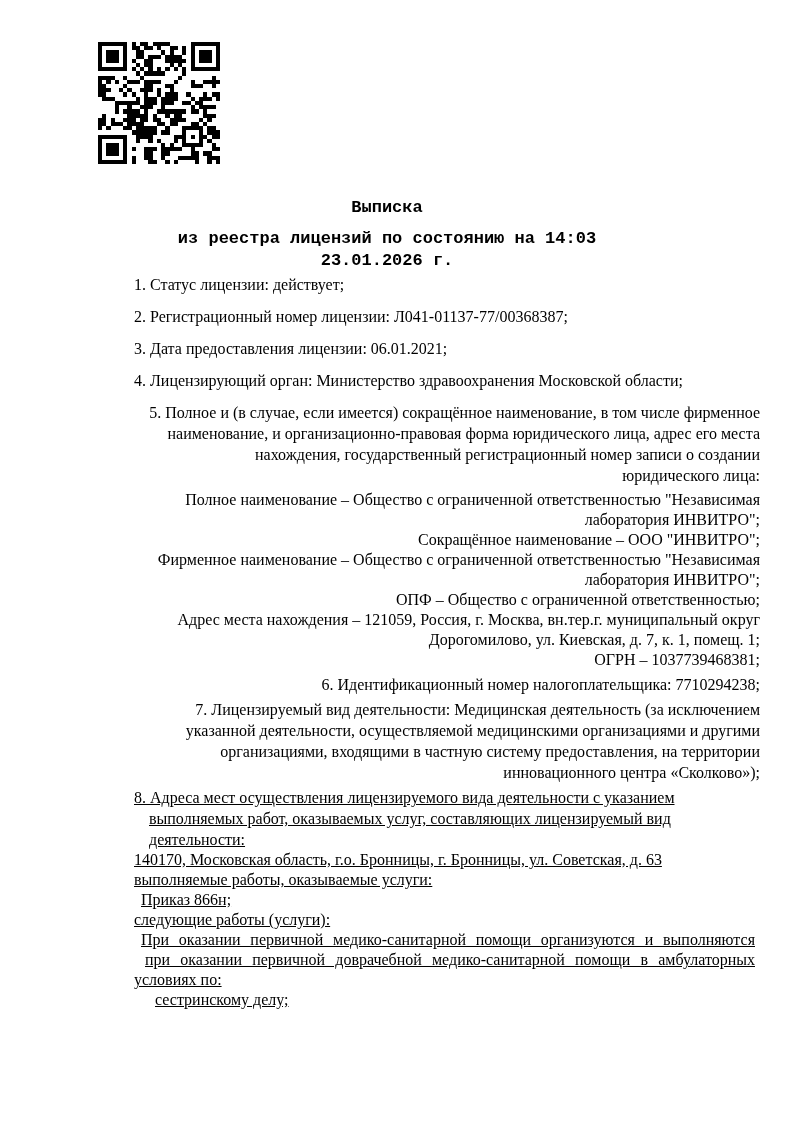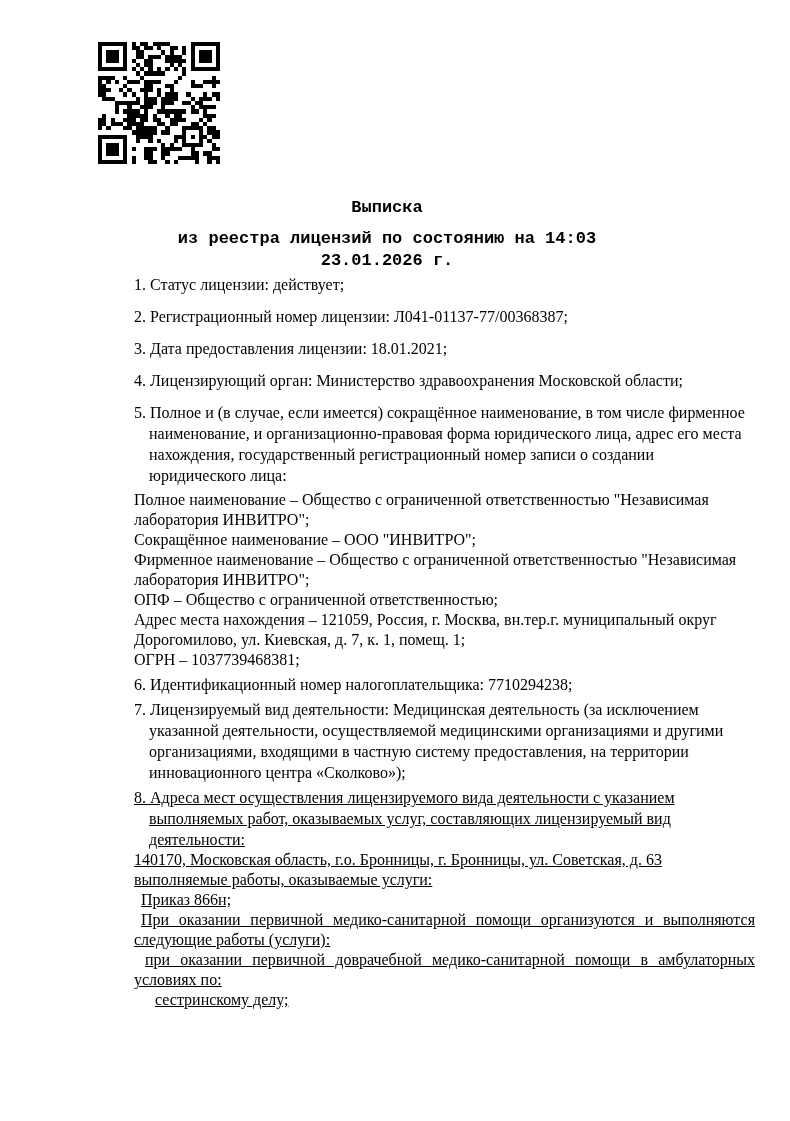--- a/index.html
+++ b/index.html
@@ -18,21 +18,21 @@
     position:absolute;left:134px;top:197px;width:506px;
     text-align:center;font-weight:bold;font-size:17px;line-height:22px;font-family:Liberation Mono, monospace;
   }
   .title-sub{margin-top:9px;}
 
   .content{
     position:absolute;left:134px;top:274px;width:626px;
     font-size:16px;
   }
   .sec{margin:0 0 11px 0;}
-  .sec.tight{margin-bottom:4px;}
+  .sec.tight{margin-bottom:4px;text-align:right;}
   .sec.flush{margin-bottom:0;text-decoration:underline;}
   .line{line-height:21px;white-space:nowrap;}
   .plain .line{line-height:20px;}
   .cont{padding-left:15px;}
   .ind7{padding-left:7px;}
   .ind11{padding-left:11px;}
   .ind21{padding-left:21px;}
   .just{white-space:normal;text-align:justify;text-align-last:justify;padding-right:5px;}
 </style>
 </head>
@@ -468,21 +468,21 @@
 
     <div class="sec">
       <div class="line">1. Статус лицензии: действует;</div>
     </div>
 
     <div class="sec">
       <div class="line">2. Регистрационный номер лицензии: Л041-01137-77/00368387;</div>
     </div>
 
     <div class="sec">
-      <div class="line">3. Дата предоставления лицензии: 18.01.2021;</div>
+      <div class="line">3. Дата предоставления лицензии: 06.01.2021;</div>
     </div>
 
     <div class="sec">
       <div class="line">4. Лицензирующий орган: Министерство здравоохранения Московской области;</div>
     </div>
 
     <div class="sec tight">
       <div class="line">5. Полное и (в случае, если имеется) сокращённое наименование, в том числе фирменное</div>
       <div class="line cont">наименование, и организационно-правовая форма юридического лица, адрес его места</div>
       <div class="line cont">нахождения, государственный регистрационный номер записи о создании</div>
@@ -515,21 +515,21 @@
     <div class="sec flush">
       <div class="line">8. Адреса мест осуществления лицензируемого вида деятельности с указанием</div>
       <div class="line cont">выполняемых работ, оказываемых услуг, составляющих лицензируемый вид</div>
       <div class="line cont">деятельности:</div>
     </div>
 
     <div class="sec flush plain">
       <div class="line">140170, Московская область, г.о. Бронницы, г. Бронницы, ул. Советская, д. 63</div>
       <div class="line">выполняемые работы, оказываемые услуги:</div>
       <div class="line ind7">Приказ 866н;</div>
+      <div class="line">следующие работы (услуги):</div>
       <div class="line ind7 just">При оказании первичной медико-санитарной помощи организуются и выполняются</div>
-      <div class="line">следующие работы (услуги):</div>
       <div class="line ind11 just">при оказании первичной доврачебной медико-санитарной помощи в амбулаторных</div>
       <div class="line">условиях по:</div>
       <div class="line ind21">сестринскому делу;</div>
     </div>
 
   </div>
 </div>
 
 </body></html>

